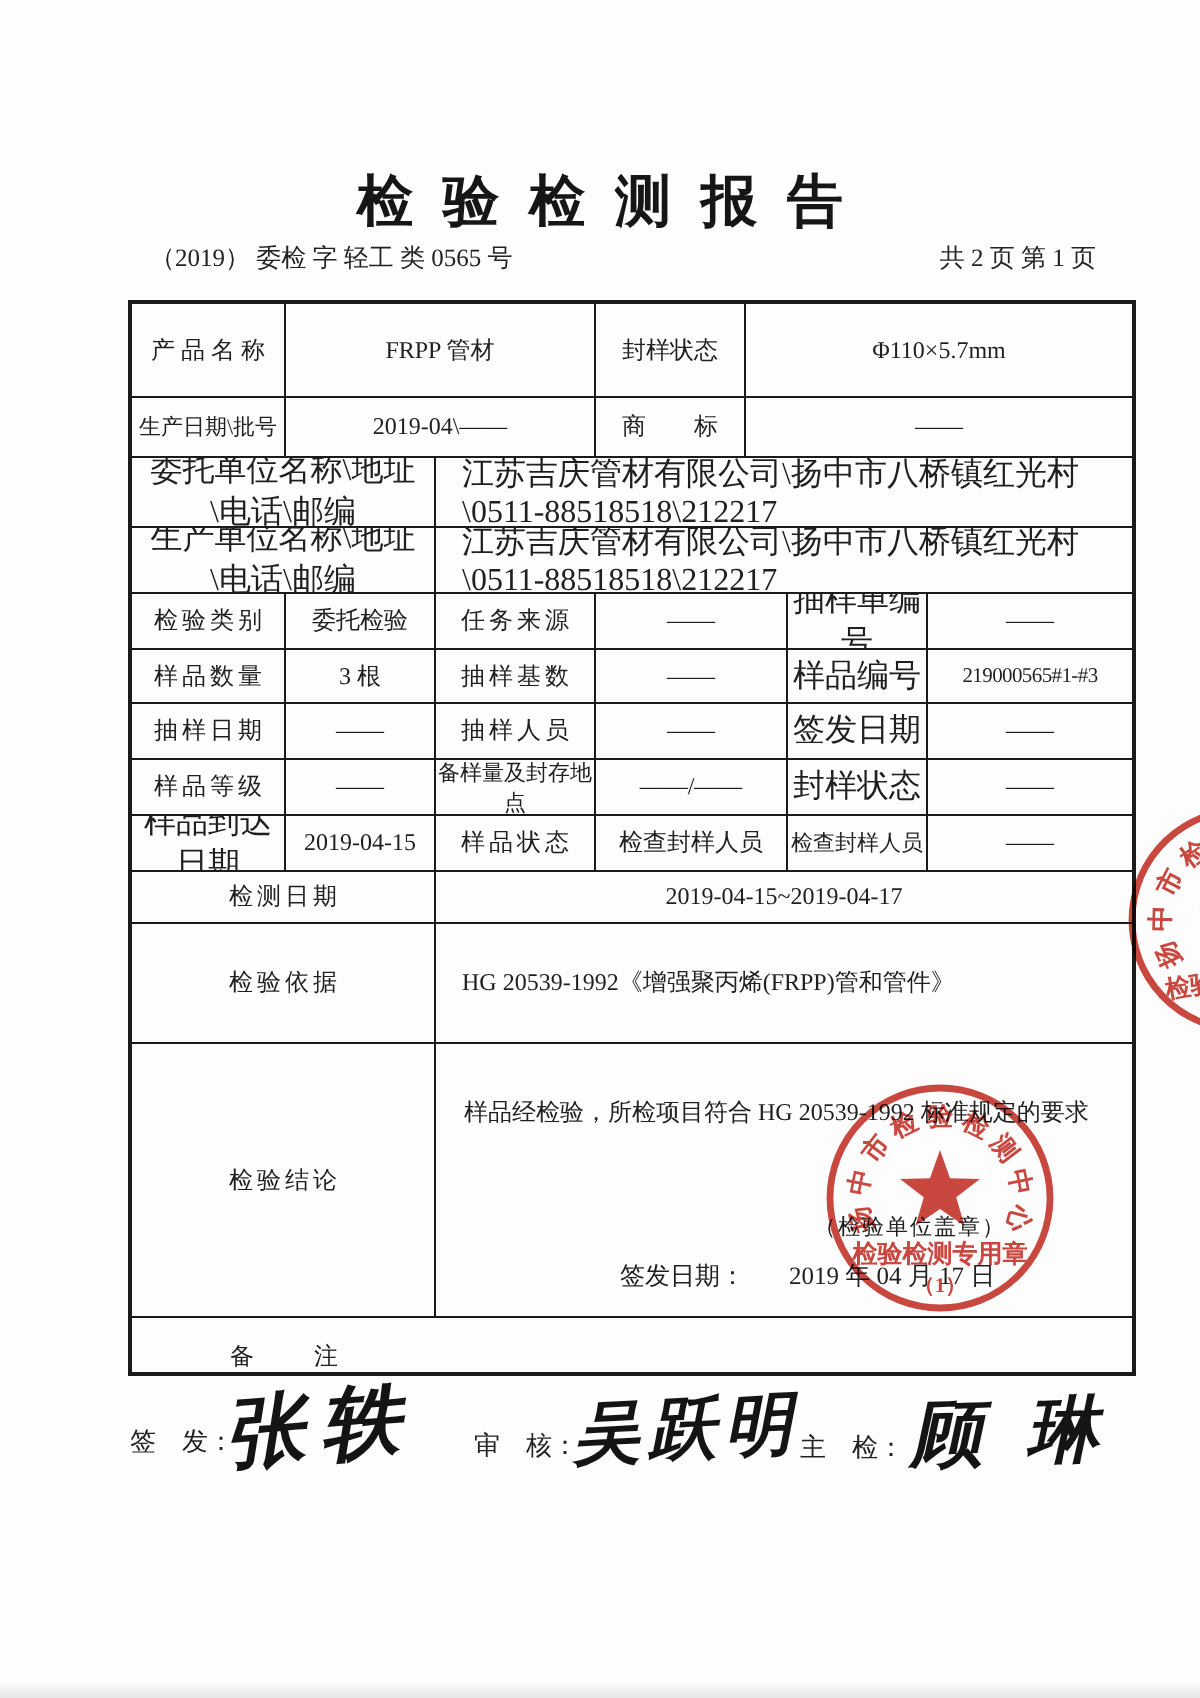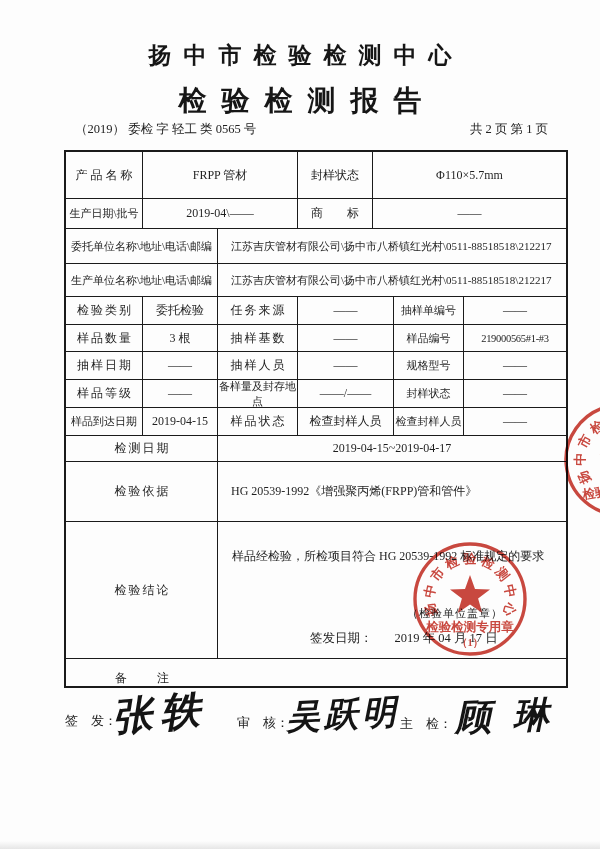--- a/index.html
+++ b/index.html
@@ -28,21 +28,21 @@
   }
   .trow{display:flex;border-bottom:1.2px solid #1b1b1b;box-sizing:border-box;}
   .trow:last-child{border-bottom:none;}
   .tcell{
     border-right:1.2px solid #1b1b1b;box-sizing:border-box;
     display:flex;align-items:center;justify-content:center;
     text-align:center;font-size:12px;color:#1f1f1f;overflow:hidden;
   }
   .tcell:last-child{border-right:none;}
   .tcell.left{justify-content:flex-start;text-align:left;padding-left:13px;}
-  .f115{font-size:11px;}
+  .f115{font-size:16px;}
   .f11{font-size:11px;}
   .f105{font-size:10.5px;letter-spacing:-0.3px;}
   .lsp{letter-spacing:2px;text-indent:2px;}
   
   .concl{position:relative;display:block;}
   .concl-text{position:absolute;left:14px;top:26px;right:6px;text-align:left;font-size:12px;}
   .seal-note{position:absolute;left:189px;top:84px;font-size:11px;letter-spacing:1px;}
   .issue-line{position:absolute;left:92px;top:108px;font-size:12.5px;white-space:nowrap;}
   .issue-line .gap{display:inline-block;width:22px;}
   
@@ -58,21 +58,20 @@
   .stamp-edge{left:561px;top:400px;transform:rotate(-10deg);}
   
   .edge-bottom{position:absolute;left:0;right:0;bottom:0;height:8px;
     background:linear-gradient(#fdfdfd,#e6e6e6);}
 </style>
 </head>
 <body>
 
 <div class="page">
 
-  <div class="org-title">扬中市检验检测中心</div>
   <div class="report-title">检验检测报告</div>
   <div class="docline">
     <span>（2019）  委检 字 轻工 类 0565 号</span>
     <span>共 2 页  第 1 页</span>
   </div>
 
   <div class="tbl">
 
     <div class="trow" style="height:47px">
       <div class="tcell" style="width:77px">产 品 名 称</div>
@@ -114,21 +113,21 @@
       <div class="tcell" style="width:96px">——</div>
       <div class="tcell f115" style="width:70px">样品编号</div>
       <div class="tcell f105" style="width:102px">219000565#1-#3</div>
     </div>
 
     <div class="trow" style="height:28px">
       <div class="tcell lsp" style="width:77px">抽样日期</div>
       <div class="tcell" style="width:75px">——</div>
       <div class="tcell lsp" style="width:80px">抽样人员</div>
       <div class="tcell" style="width:96px">——</div>
-      <div class="tcell f115" style="width:70px">规格型号</div>
+      <div class="tcell f115" style="width:70px">签发日期</div>
       <div class="tcell" style="width:102px">——</div>
     </div>
 
     <div class="trow" style="height:28px">
       <div class="tcell lsp" style="width:77px">样品等级</div>
       <div class="tcell" style="width:75px">——</div>
       <div class="tcell f11" style="width:80px">备样量及封存地点</div>
       <div class="tcell" style="width:96px">——/——</div>
       <div class="tcell f115" style="width:70px">封样状态</div>
       <div class="tcell" style="width:102px">——</div>

